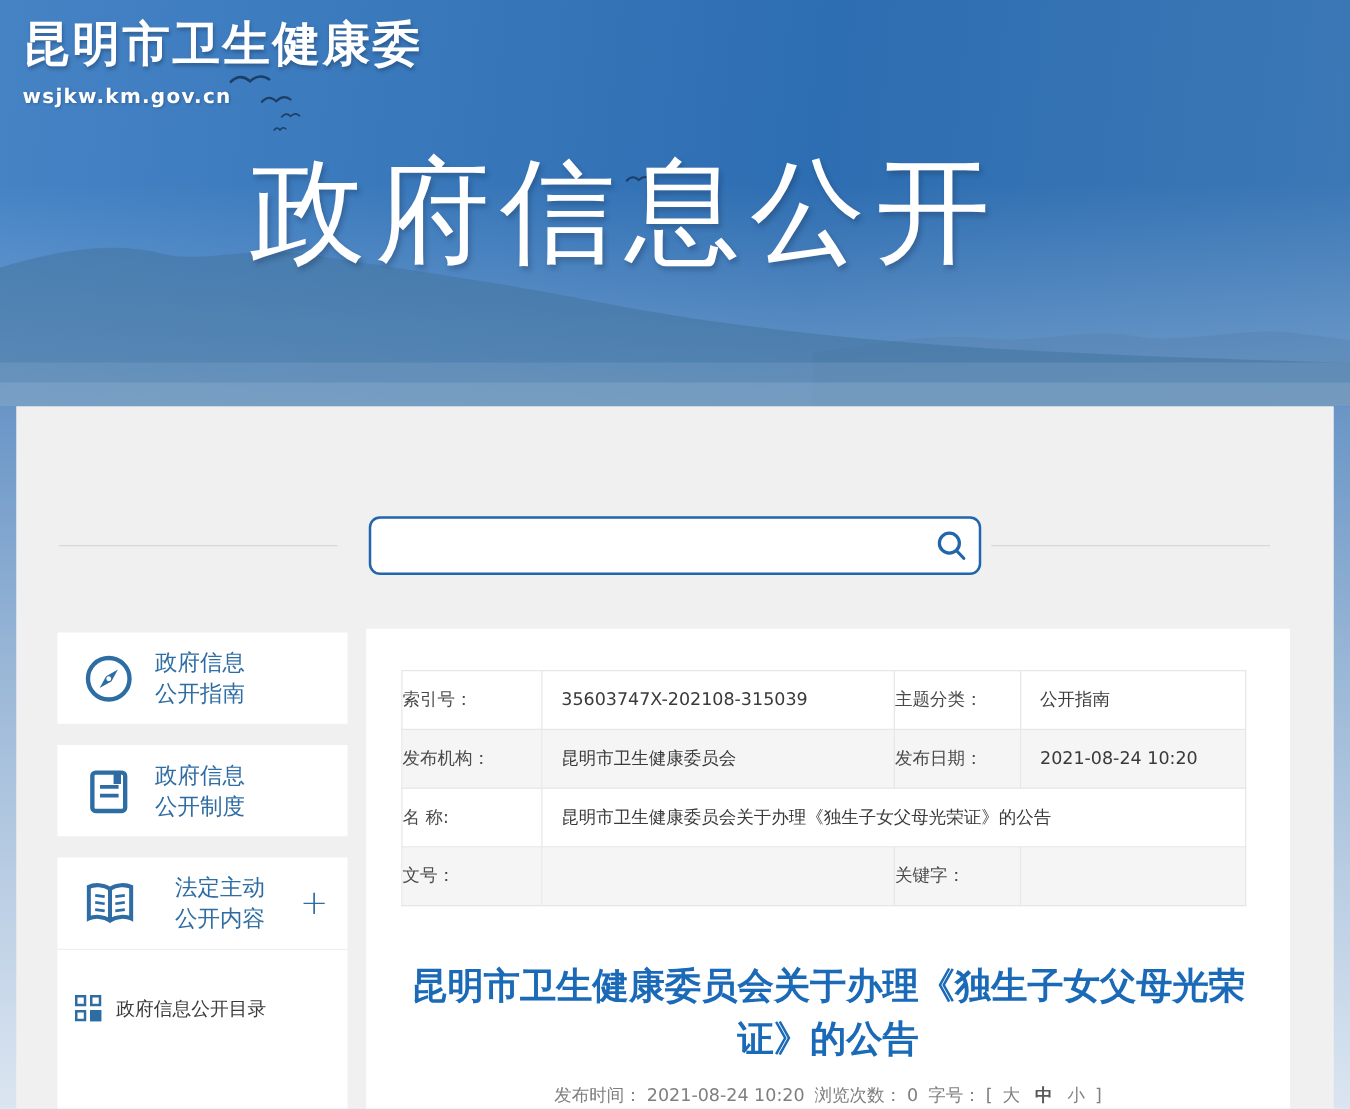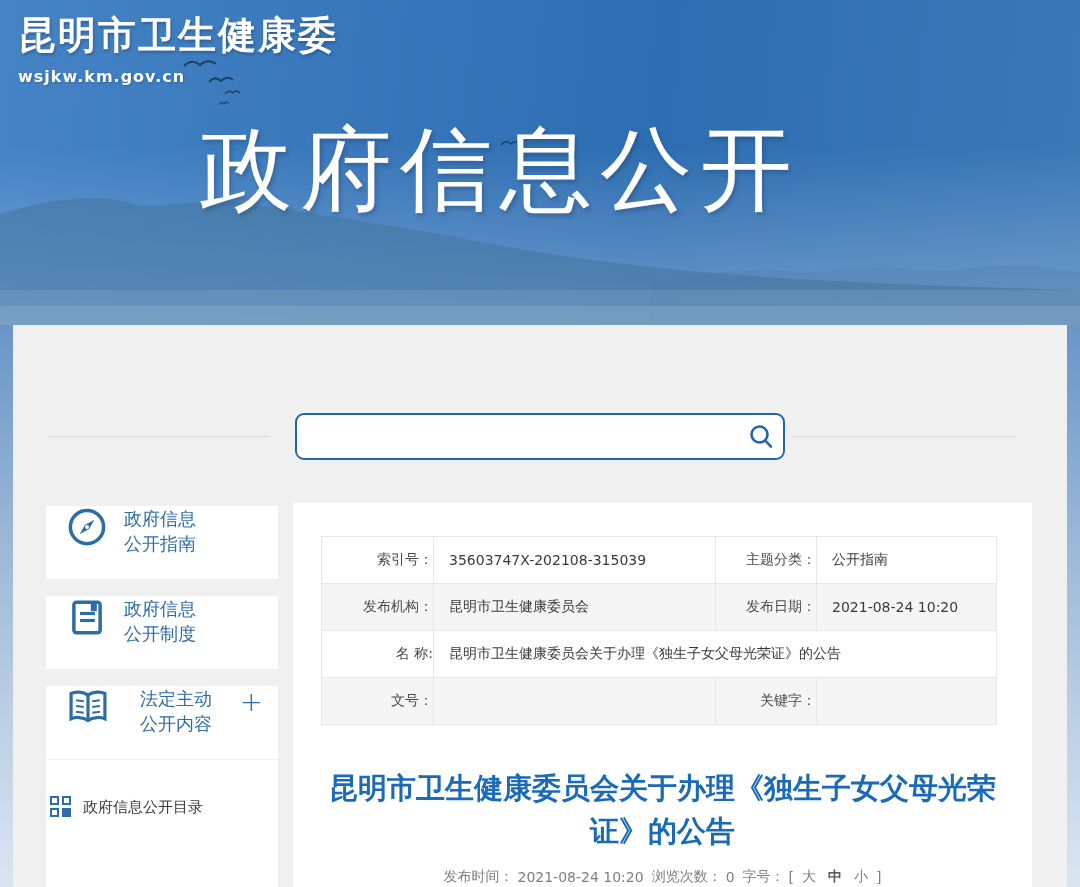--- a/index.html
+++ b/index.html
@@ -55,47 +55,47 @@
     font-size:16px; padding:0 14px; font-family:inherit;
   }
   .search-icon-btn {
     width:44px; height:100%; border:none; background:transparent; cursor:pointer;
     display:flex; align-items:center; justify-content:center;
   }
 
   
   .side-card {
     position:absolute; left:33px; width:232px; height:73px; background:#fff;
-    display:flex; padding-left:20px; cursor:pointer;
+    display:flex; align-items:center; padding-left:20px; cursor:pointer;
   }
   .side-card .txt { margin-left:16px; color:#2e6da4; font-size:18px; line-height:25px; font-weight:500; }
   .side-card .plus { margin-left:14px; color:#2e6da4; font-size:27px; font-weight:300; }
   .side-links {
     position:absolute; left:33px; top:435px; width:232px; height:127px; background:#fff;
-    padding:24px 0 0 4px;
+    padding:24px 0 0 14px;
   }
   .side-link { display:flex; align-items:center; height:46px; cursor:pointer; }
   .side-link .lnk-txt { margin-left:11px; color:#3a3a3a; font-size:15px; }
   .grid-ic { width:22px; height:22px; display:grid; grid-template-columns:9px 9px; grid-template-rows:9px 9px; gap:3px; }
   .grid-ic .sq { border:2px solid #2e6da4; }
   .grid-ic .sq.filled { background:#2e6da4; border-color:#2e6da4; }
 
   
   .content-card {
     position:absolute; left:280px; top:178px; width:739px; height:384px; background:#fff;
   }
   table.meta {
     border-collapse:collapse; margin:33px 0 0 28px; width:675px;
     table-layout:fixed; font-size:14px; color:#3a3a3a;
   }
   table.meta col.c1 { width:112px; } table.meta col.c2 { width:282px; }
   table.meta col.c3 { width:101px; } table.meta col.c4 { width:180px; }
   table.meta td { border:1px solid #e7e7e7; height:47px; }
   table.meta tr.alt td { background:#f5f5f6; }
-  td.lbl { text-align:right; color:#4a4a4a; }
+  td.lbl { text-align:left; color:#4a4a4a; }
   td.val { text-align:left; padding-left:15px; }
 
   .article-title {
     margin:42px auto 0; max-width:690px; text-align:center;
     color:#1a6ab8; font-size:29px; font-weight:bold; line-height:43px;
   }
   .article-meta {
     margin-top:15px; display:flex; justify-content:center; align-items:center;
     font-size:14px; color:#7f7f7f;
   }

